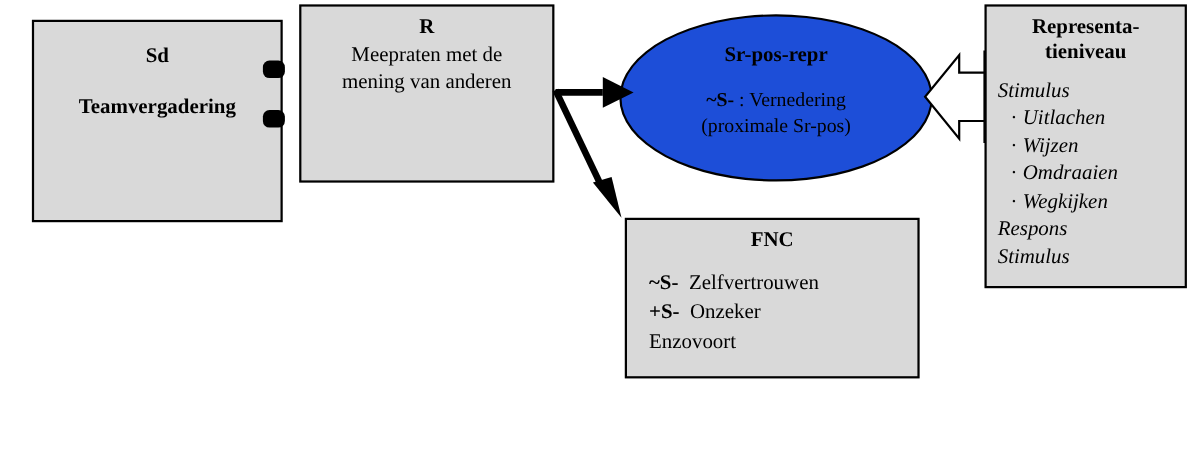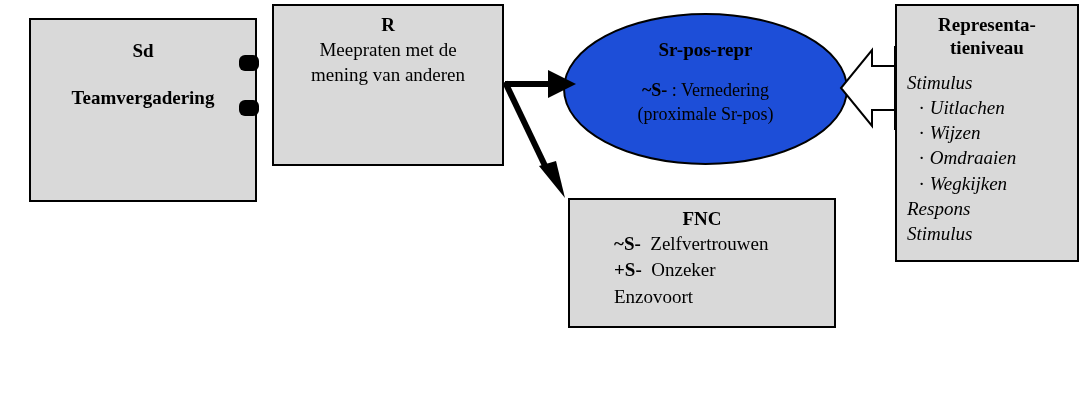--- a/index.html
+++ b/index.html
@@ -100,28 +100,29 @@
     text-align: left;
   }
   .repr-list .bullet-row { padding-left: 12px; }
   .repr-list .bullet-row .bt { margin-right: 6px; }
 
   
   #fnc-box {
     left: 568px;
     top: 198px;
     width: 268px;
-    height: 130px;
+    height: 146px;
     padding-top: 8px;
   }
   #fnc-box .fnc-lines {
     text-align: left;
     font-size: 19px;
     line-height: 1.4;
-    padding-left: 44px;
+    margin-top: 14px;
+    padding-left: 20px;
   }
   #fnc-box .fnc-lines .sym { font-weight: bold; }
 
   svg.overlay {
     position: absolute;
     left: 0;
     top: 0;
     width: 1083px;
     height: 420px;
     pointer-events: none;

